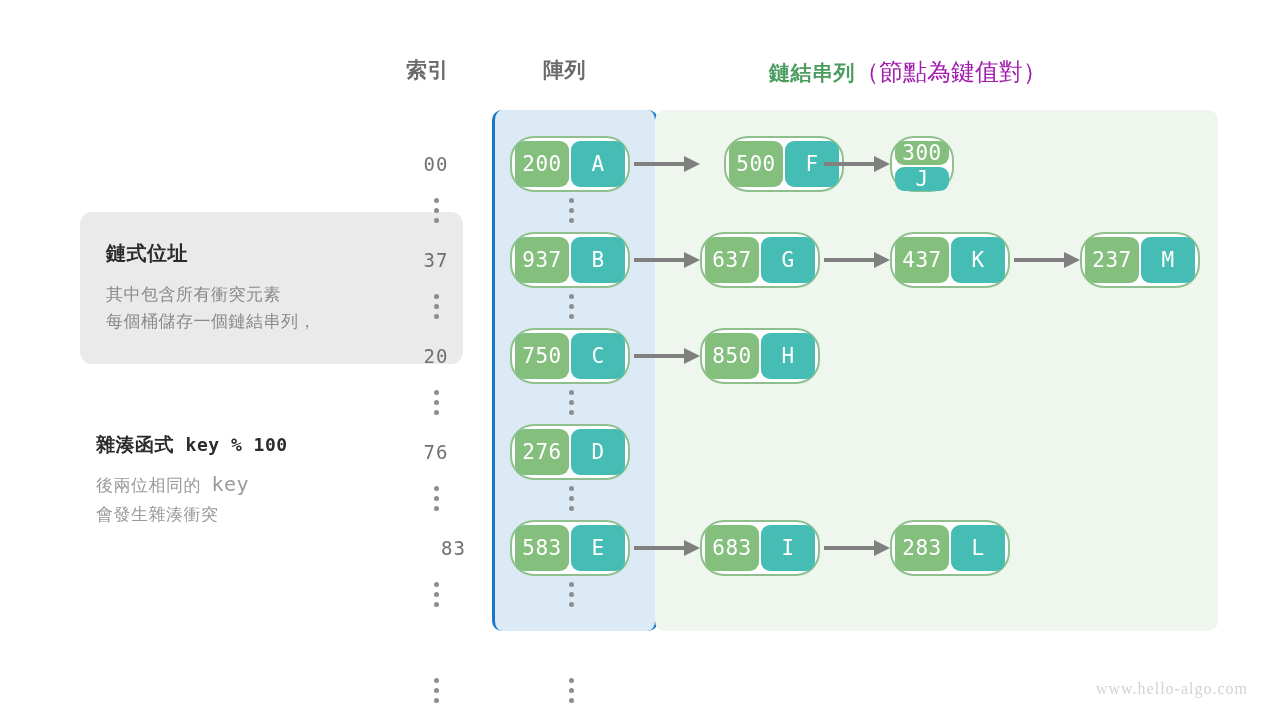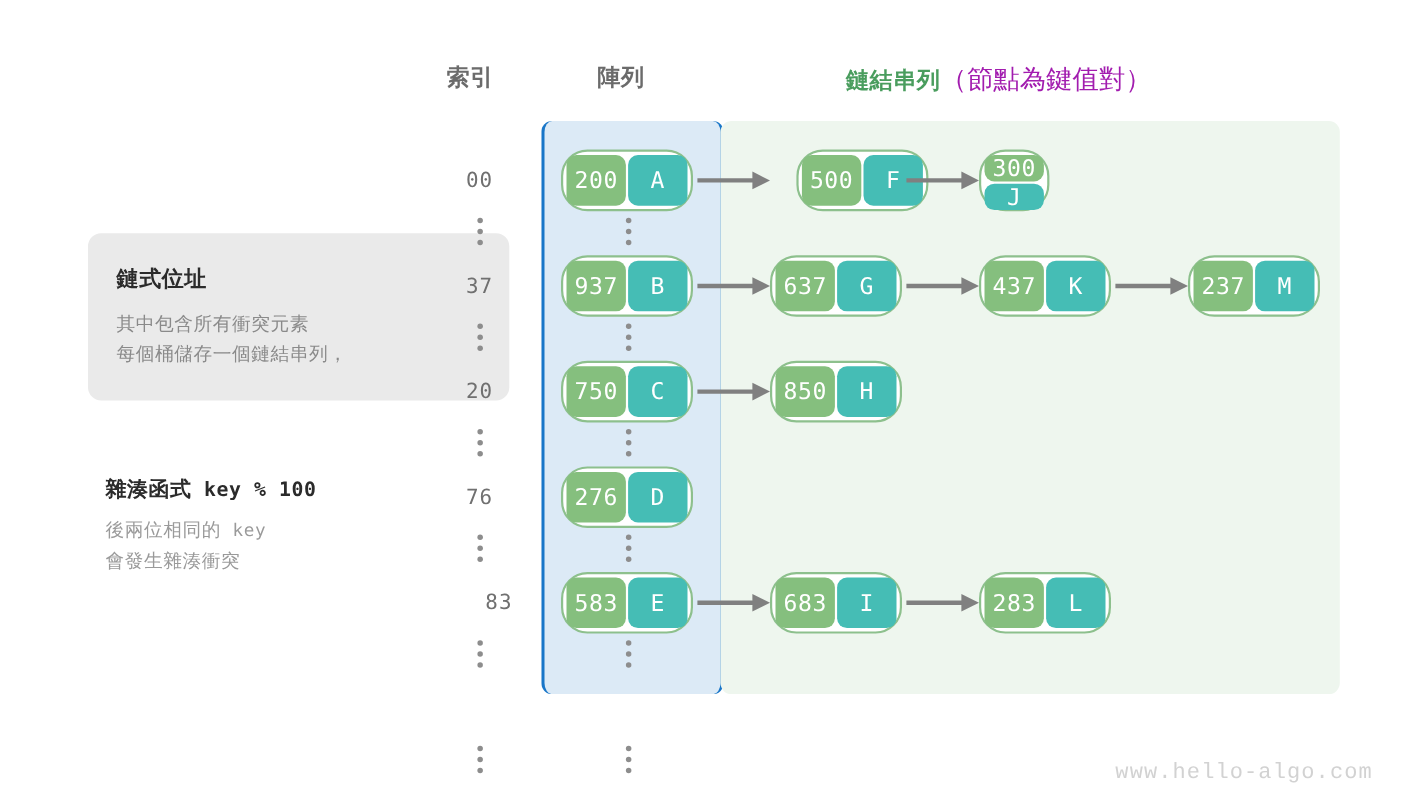--- a/index.html
+++ b/index.html
@@ -58,21 +58,21 @@
   #hash-note .hn-title .mono {
     font-family: "DejaVu Sans Mono", "Liberation Mono", monospace;
     font-weight: bold; font-size: 18px;
   }
   #hash-note .hn-line {
     font-size: 17px; color: #9a9a9a; line-height: 1.65;
     letter-spacing: 0.5px; margin-top: 10px;
   }
   #hash-note .hn-line .mono {
     font-family: "DejaVu Sans Mono", "Liberation Mono", monospace;
-    font-size: 16px;
+    font-size: 20px;
   }
   #hash-note .hn-line2 { margin-top: 0; }
 
   
   #array-panel {
     position: absolute;
     left: 492px; top: 110px;
     width: 166px; height: 521px;
     background: #dceaf6;
     border-left: 3px solid #1976c8;
@@ -130,23 +130,23 @@
     gap: 5px;
   }
   .vdots i {
     display: block; width: 5px; height: 5px;
     background: #8d8d8d; border-radius: 50%;
   }
 
   
   #watermark {
     position: absolute;
-    right: 32px; bottom: 6px;
-    font-family: Liberation Mono, monospace;
-    font-size: 20px;
+    right: 32px; bottom: 22px;
+    font-family: Liberation Serif, serif;
+    font-size: 16px;
     color: #d2d2d2;
     letter-spacing: 1px;
   }
 </style>
 </head>
 <body>
 
 <div id="stage">
 
   <div class="col-header" id="hdr-index">索引</div>

